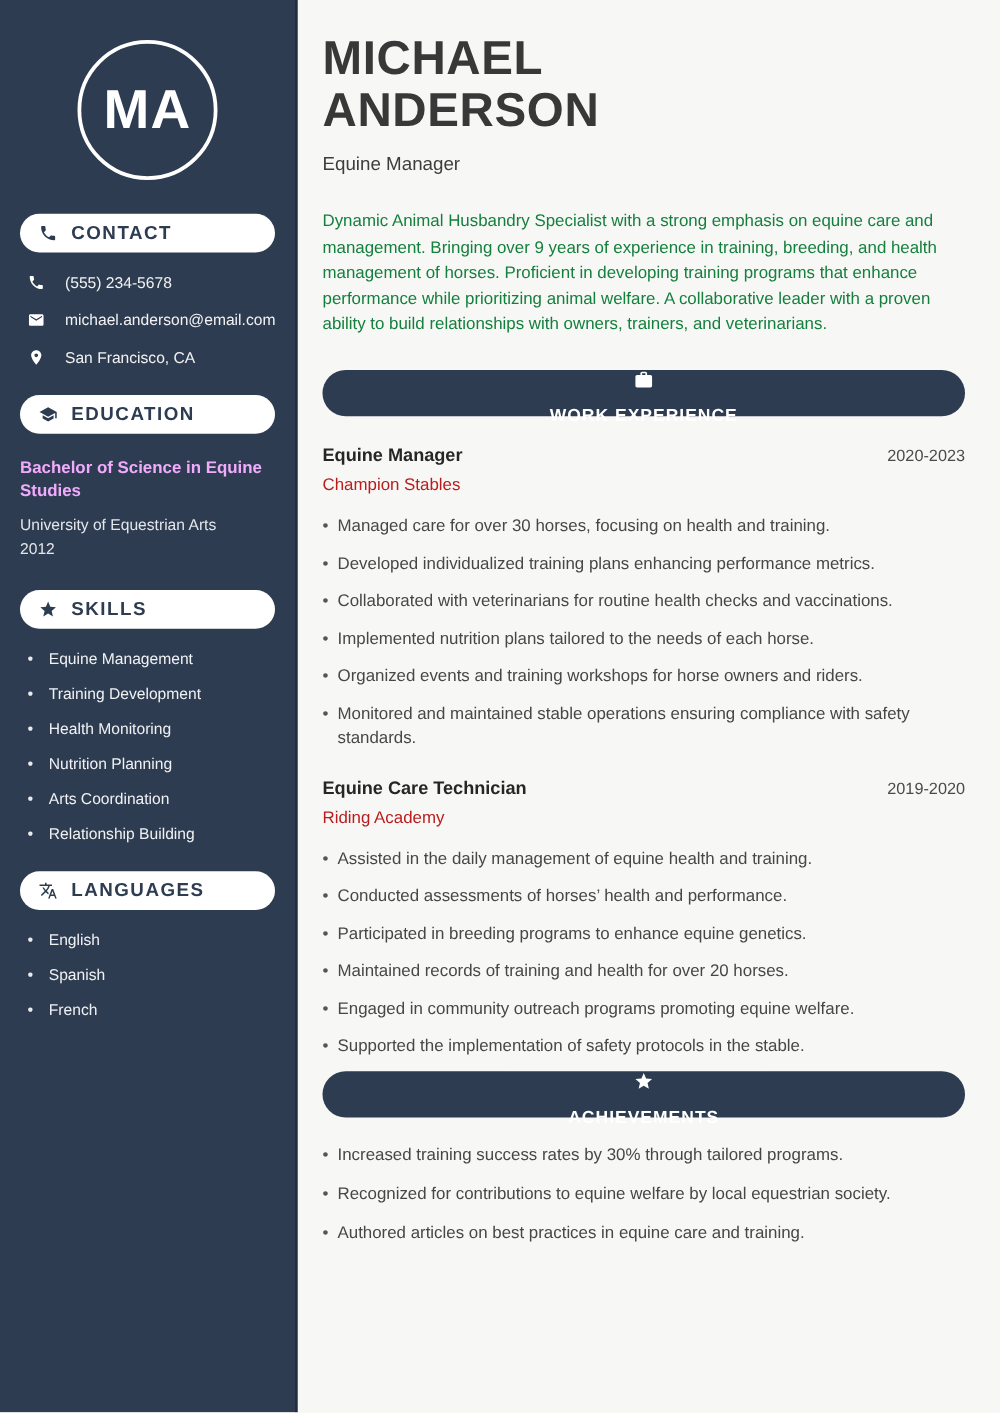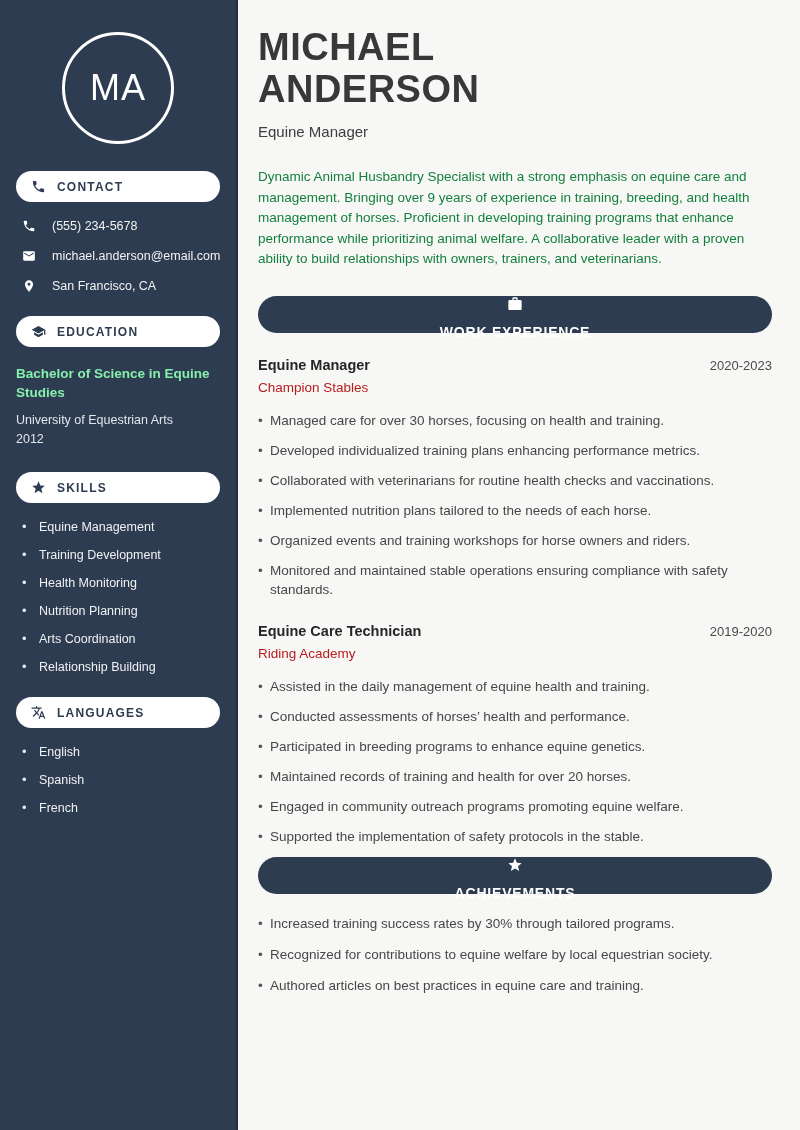--- a/index.html
+++ b/index.html
@@ -27,55 +27,55 @@
   }
   .avatar {
     width: 112px;
     height: 112px;
     border: 3px solid #ffffff;
     border-radius: 50%;
     margin: 0 auto 27px auto;
     display: flex;
     align-items: center;
     justify-content: center;
-    font-size: 36px;
-    font-weight: normal;
+    font-size: 44px;
+    font-weight: bold;
     letter-spacing: 1px;
     color: #ffffff;
     text-align: right;
   }
   .side-pill {
     background: #ffffff;
     color: #2d3c50;
     border-radius: 16px;
     height: 31px;
     display: flex;
     align-items: center;
     gap: 11px;
     padding: 0 15px;
-    font-size: 12px;
+    font-size: 15px;
     font-weight: bold;
     letter-spacing: 1.2px;
     margin-bottom: 17px;
   }
   .side-pill svg { width: 15px; height: 15px; flex-shrink: 0; }
   .side-section { margin-bottom: 23px; }
   .contact-row {
     display: flex;
     align-items: center;
     gap: 16px;
     font-size: 12.5px;
     color: #f2f2f2;
     margin: 0 0 16px 6px;
   }
   .contact-row svg { width: 14px; height: 14px; flex-shrink: 0; fill: #ffffff; }
   .edu-degree {
     font-size: 13.5px;
     font-weight: bold;
-    color: #86efac;
+    color: #f0abfc;
     line-height: 19px;
     margin-bottom: 9px;
   }
   .edu-school, .edu-year {
     font-size: 12.5px;
     color: #e3e6ea;
     line-height: 19px;
   }
   ul.side-list { list-style: none; margin: 0 0 0 6px; }
   ul.side-list li {

